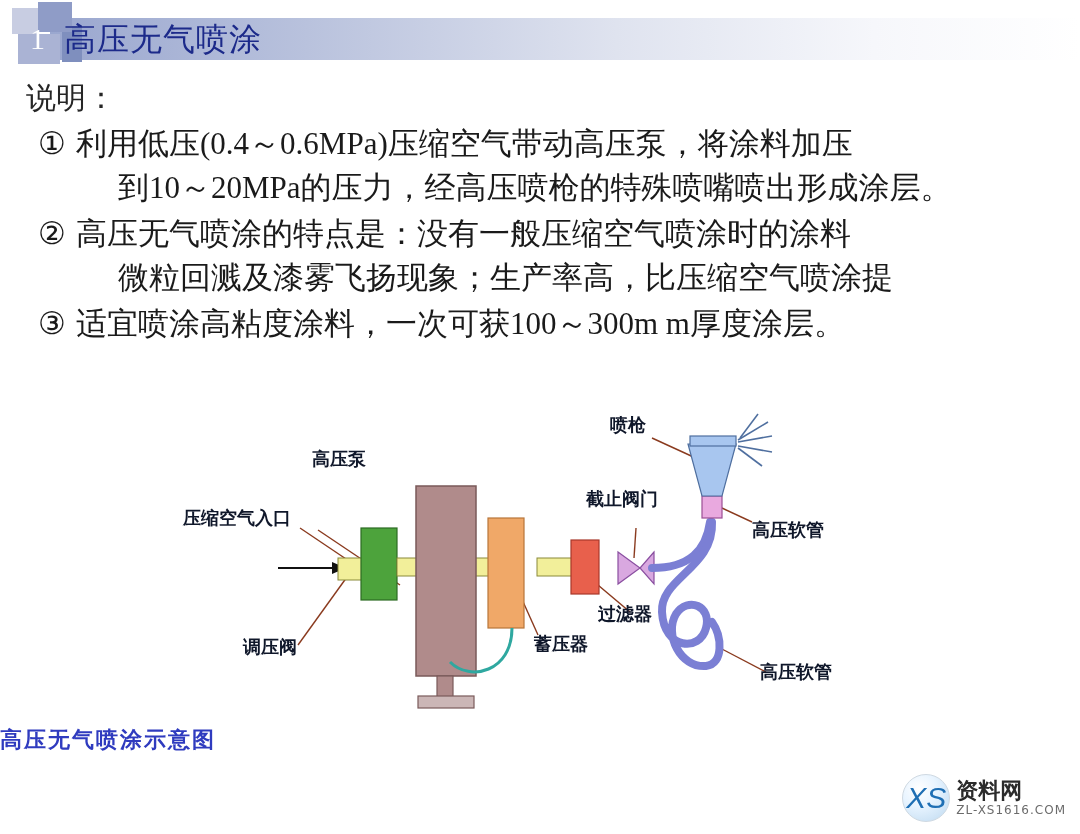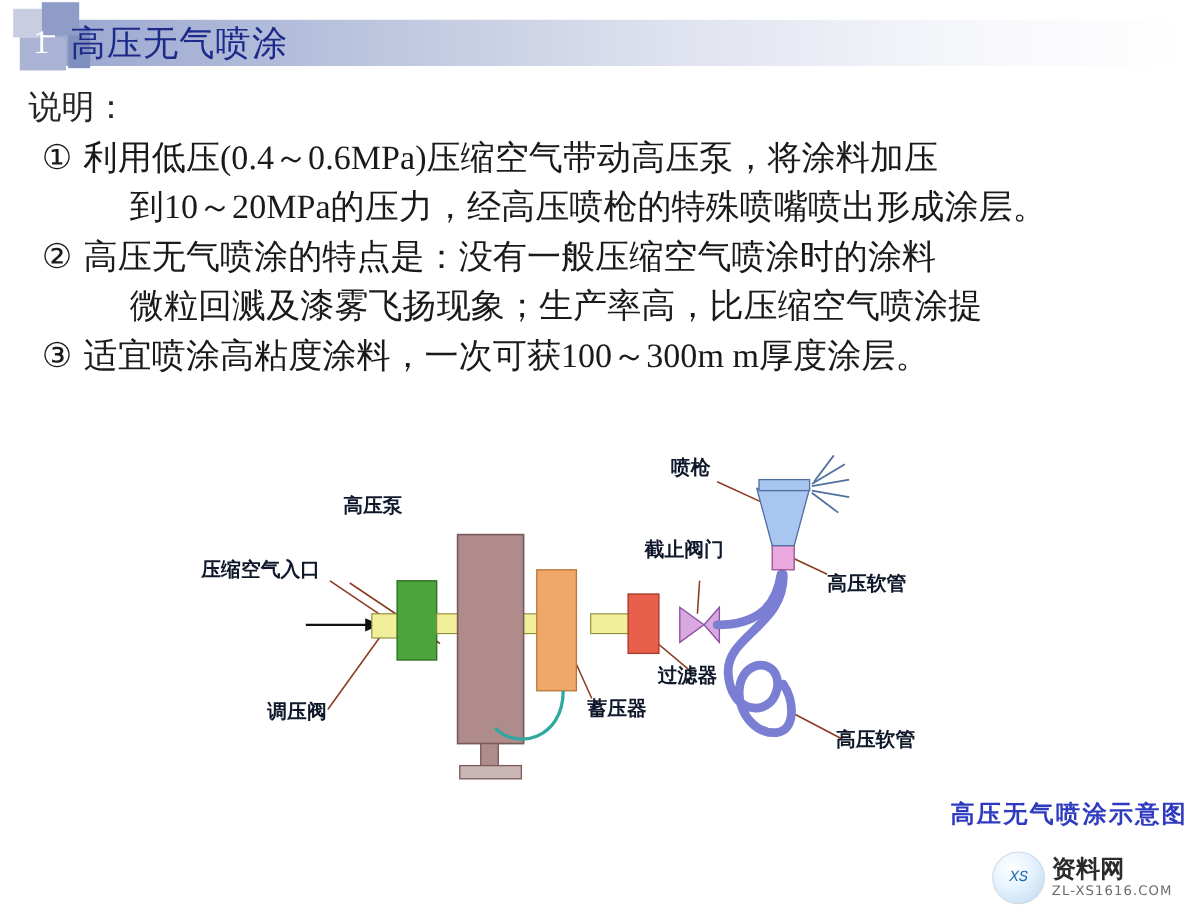--- a/index.html
+++ b/index.html
@@ -102,21 +102,21 @@
     left: 0;
     top: 400px;
     width: 1080px;
     height: 370px;
   }
   .fig-caption {
     position: absolute;
     left: 0;
     top: 325px;
     width: 1080px;
-    text-align: right;
+    text-align: left;
     font-size: 22px;
     color: #2f3bbf;
     font-family: "DejaVu Sans", "Liberation Sans", sans-serif;
     font-weight: bold;
     letter-spacing: 2px;
   }
   .fig-label {
     position: absolute;
     font-size: 18px;
     color: #0f172a;
@@ -136,23 +136,23 @@
   }
   .wm-circle {
     width: 46px;
     height: 46px;
     border-radius: 50%;
     background: radial-gradient(circle at 35% 30%, #ffffff 0%, #e8f4ff 40%, #bcd8ef 100%);
     border: 1px solid #cfd9e2;
     display: flex;
     align-items: center;
     justify-content: center;
-    font-family: Liberation Mono, monospace;
+    font-family: Liberation Sans, sans-serif;
     font-style: italic;
-    font-size: 14px;
+    font-size: 30px;
     color: #1f6fb4;
   }
   .wm-texts { display: flex; flex-direction: column; line-height: 1.15; justify-content: flex-end; }
   .wm-main {
     font-size: 22px;
     color: #2b2b2b;
     font-family: "DejaVu Sans", "Liberation Sans", sans-serif;
     font-weight: bold;
   }
   .wm-sub {

